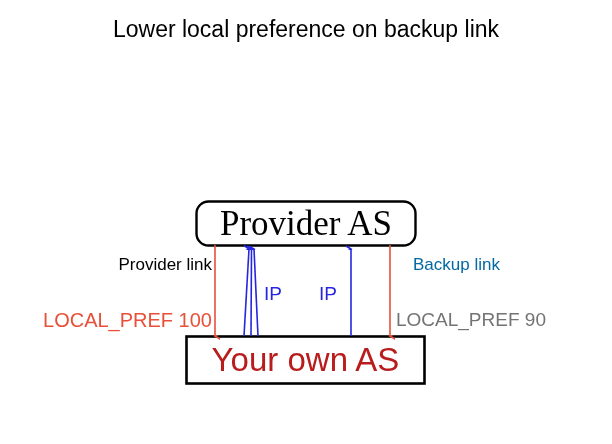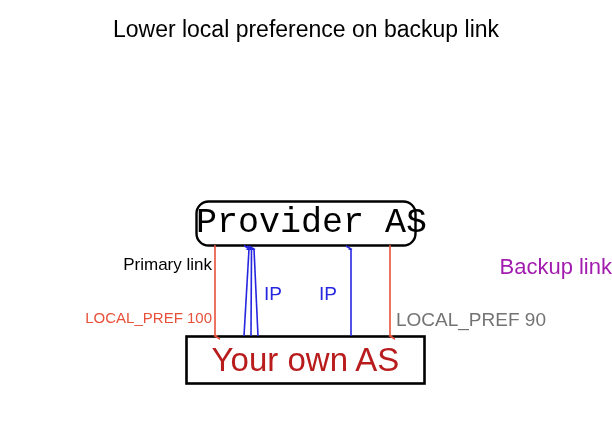--- a/index.html
+++ b/index.html
@@ -36,21 +36,21 @@
     color: #000000;
     font-family: "Liberation Sans", sans-serif;
   }
   #provider-label {
     left: 196px;
     top: 206px;
     width: 220px;
     text-align: center;
     font-size: 35px;
     color: #000000;
-    font-family: Liberation Mono, monospace;
+    font-family: Liberation Serif, serif;
   }
   #own-label {
     left: 186px;
     top: 343px;
     width: 239px;
     text-align: center;
     font-size: 33px;
     color: #b91c1c;
     font-family: "Liberation Sans", sans-serif;
   }
@@ -59,30 +59,30 @@
     top: 256px;
     width: 212px;
     text-align: right;
     font-size: 17px;
     color: #000000;
   }
   #backup-link-label {
     left: 413px;
     top: 256px;
     width: 199px;
-    text-align: right;
-    font-size: 22px;
-    color: #a21caf;
+    text-align: left;
+    font-size: 17px;
+    color: #0369a1;
   }
   #localpref-left {
     left: 0px;
     top: 310px;
     width: 212px;
     text-align: right;
-    font-size: 15px;
+    font-size: 20px;
     color: #e8503a;
   }
   #localpref-right {
     left: 396px;
     top: 310px;
     width: 216px;
     text-align: left;
     font-size: 19px;
     color: #737373;
   }
@@ -128,21 +128,21 @@
 
     <line x1="351" y1="336" x2="351" y2="249" stroke="#2626e0" stroke-width="1.6" marker-end="url(#arrow-blue-up)"></line>
   </svg>
 
   <div class="txt" id="title">Lower local preference on backup link</div>
 
   <div class="txt" id="provider-label">Provider AS</div>
 
   <div class="txt" id="own-label">Your own AS</div>
 
-  <div class="txt" id="primary-link-label">Primary link</div>
+  <div class="txt" id="primary-link-label">Provider link</div>
 
   <div class="txt" id="backup-link-label">Backup link</div>
 
   <div class="txt" id="localpref-left">LOCAL_PREF 100</div>
 
   <div class="txt" id="localpref-right">LOCAL_PREF 90</div>
 
   <div class="txt" id="ip-label-left">IP</div>
 
   <div class="txt" id="ip-label-right">IP</div>

